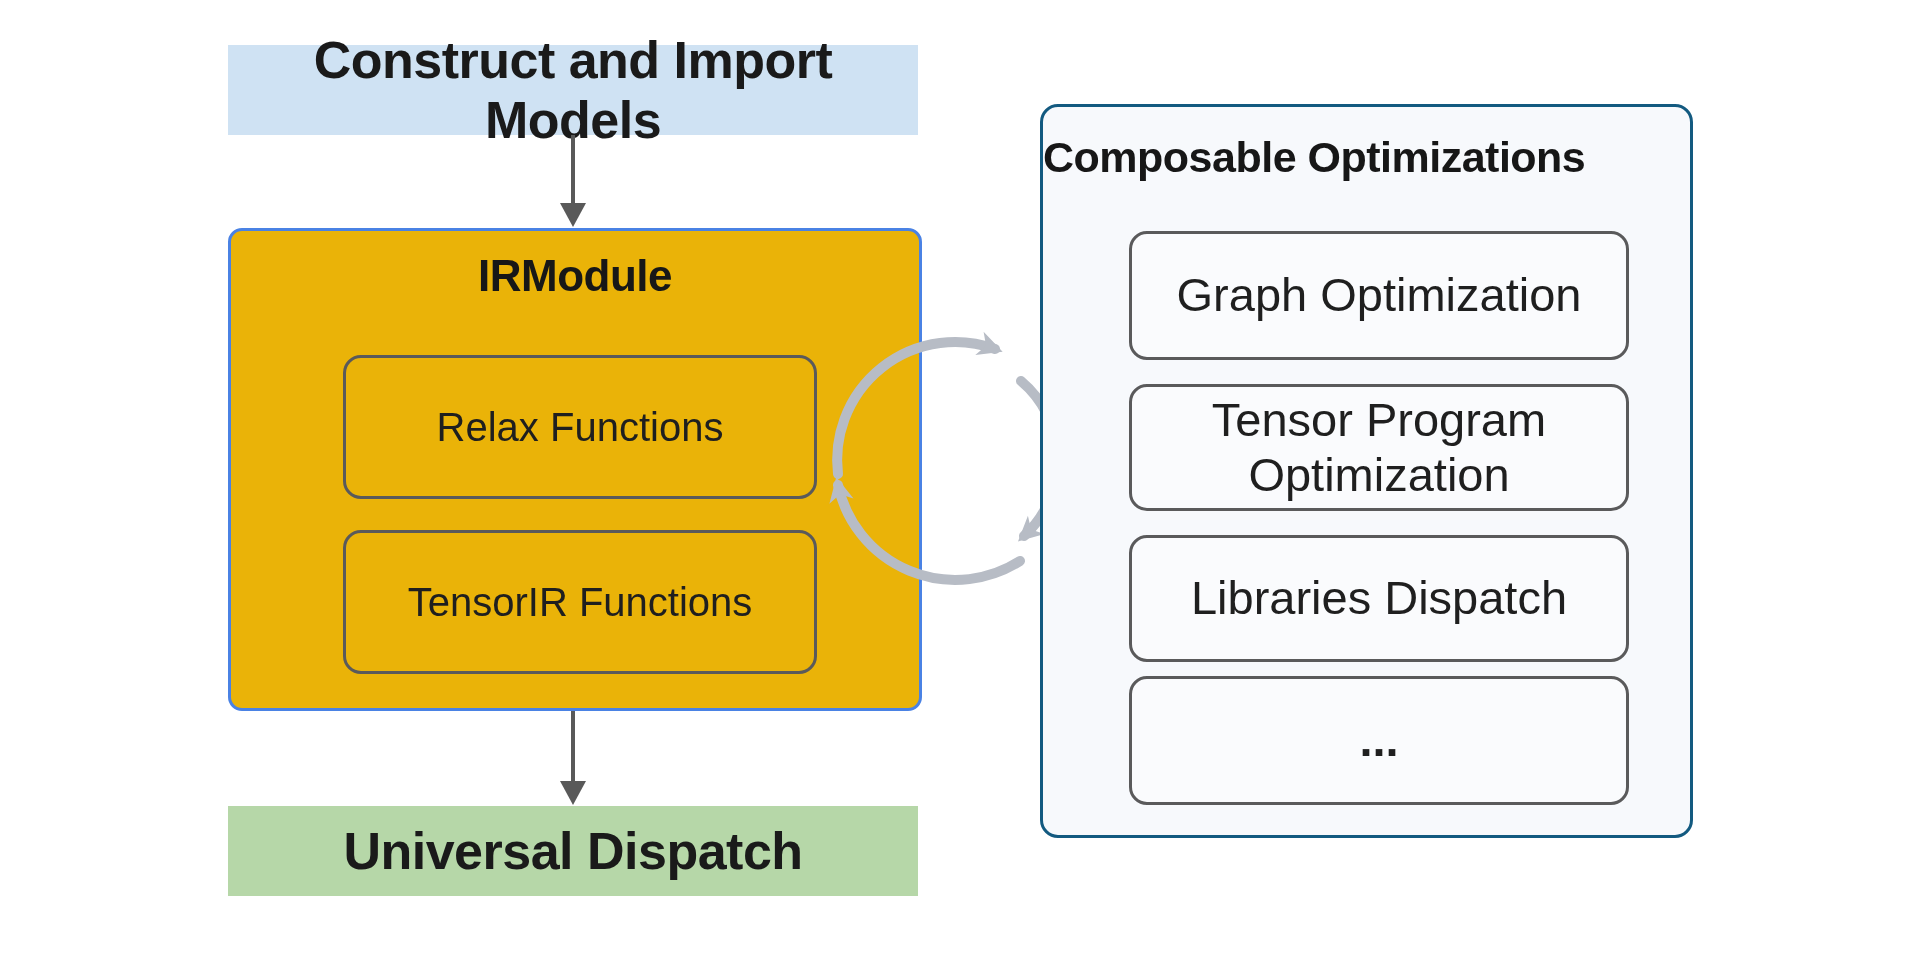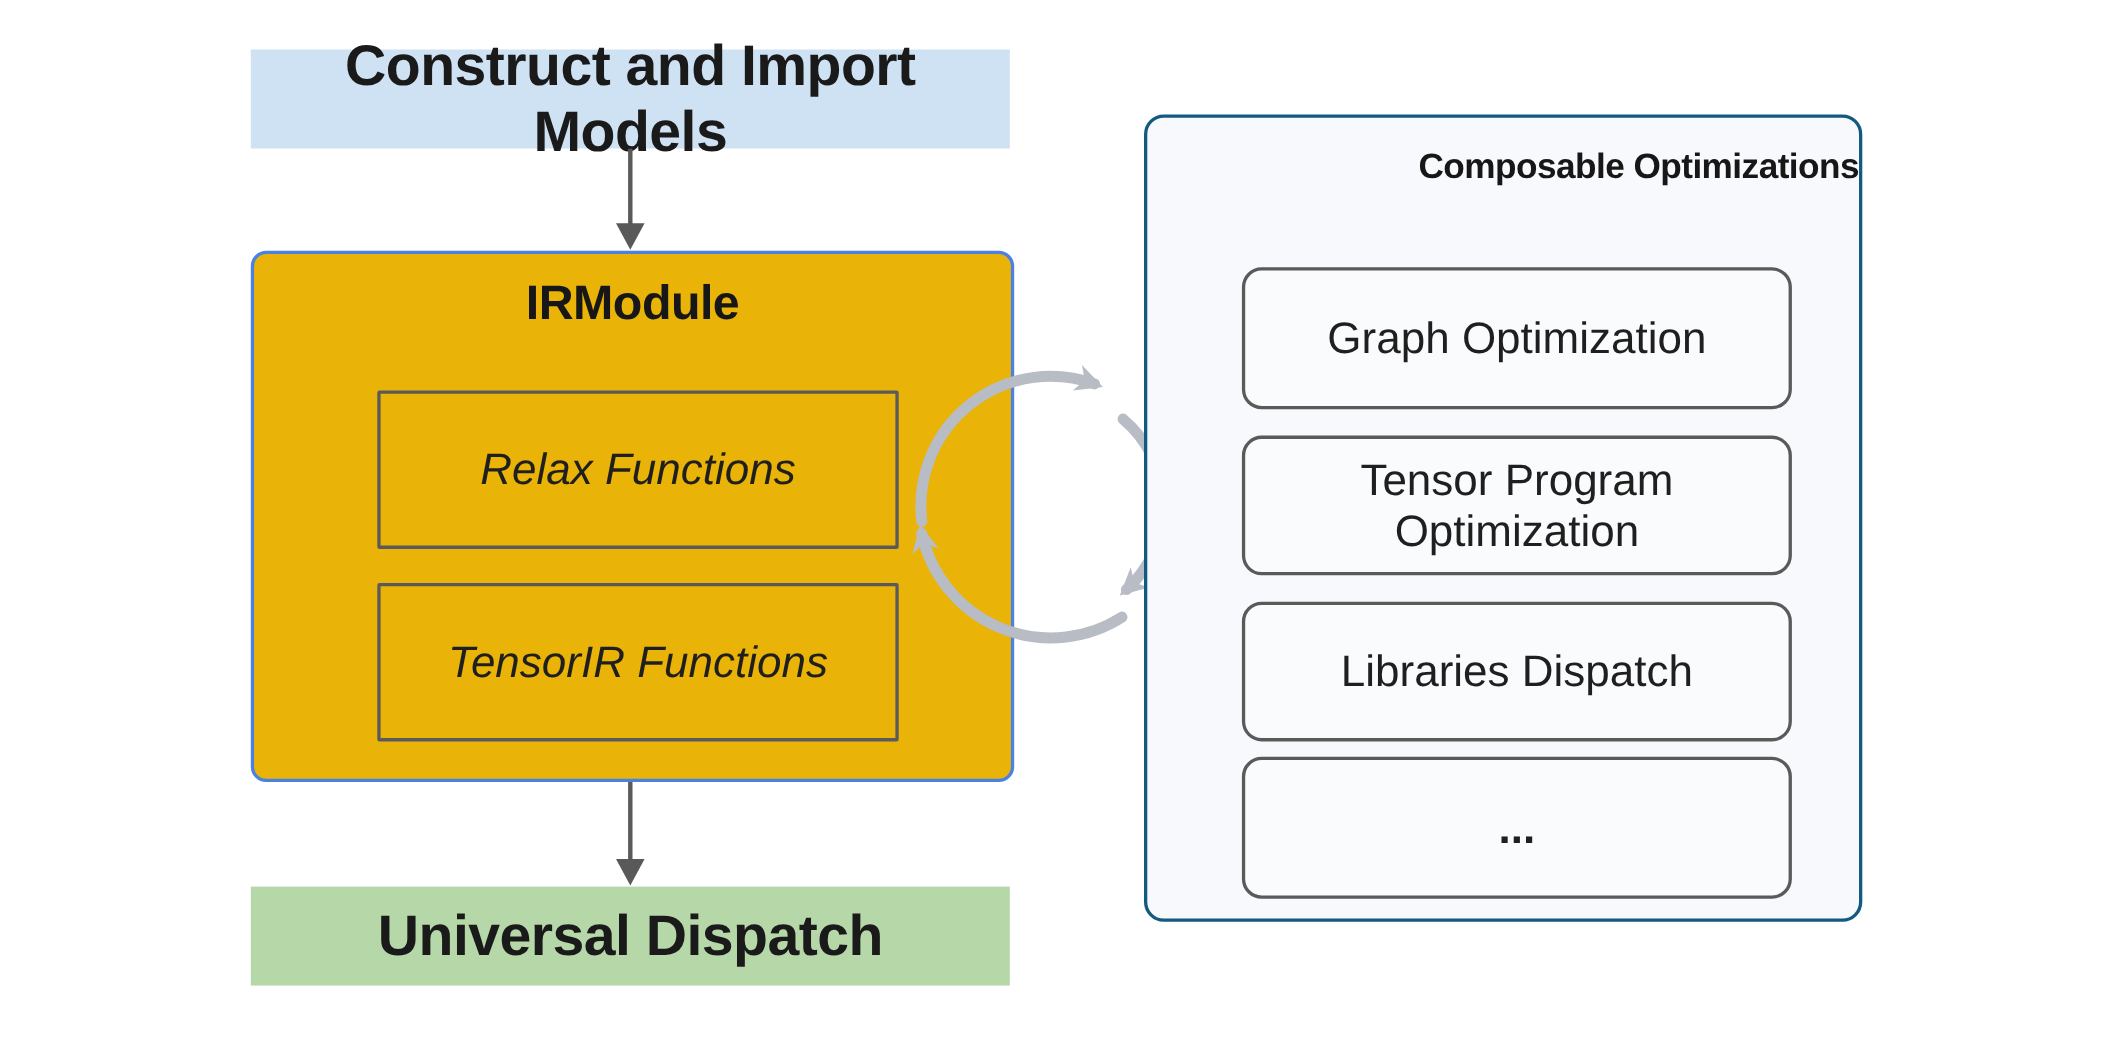--- a/index.html
+++ b/index.html
@@ -11,34 +11,34 @@
   .center{display:flex;align-items:center;justify-content:center;text-align:center;}
 
   
   .top-box{left:228px;top:45px;width:690px;height:90px;background:#cfe2f3;}
   .flow-title{font-weight:bold;font-size:52px;letter-spacing:-0.5px;color:#1a1a1a;}
 
   .irmodule{left:228px;top:228px;width:694px;height:483px;background:#eab308;
     border:3px solid #4a82e4;border-radius:14px;}
   .ir-title{position:absolute;left:0;top:20px;width:100%;text-align:center;
     font-weight:bold;font-size:44px;letter-spacing:-0.5px;color:#171717;}
-  .inner-box{position:absolute;border:3px solid #5a5a5b;border-radius:2px;
-    font-size:40px;color:#1f1f1f;background:transparent;font-style:italic;}
+  .inner-box{position:absolute;border:3px solid #5a5a5b;border-radius:18px;
+    font-size:40px;color:#1f1f1f;background:transparent;}
   .relax-box{left:112px;top:124px;width:468px;height:138px;}
   .tensorir-box{left:112px;top:299px;width:468px;height:138px;}
 
   .runtime-box{left:228px;top:806px;width:690px;height:90px;background:#b6d7a8;}
 
   
   .opt-panel{left:1040px;top:104px;width:653px;height:734px;background:#f7f9fc;
     border:3px solid #135a80;border-radius:18px;}
-  .opt-title{position:absolute;left:0;top:26px;width:100%;text-align:right;
-    font-weight:bold;font-size:32px;letter-spacing:-0.5px;color:#171717;}
+  .opt-title{position:absolute;left:0;top:26px;width:100%;text-align:left;
+    font-weight:bold;font-size:43px;letter-spacing:-0.5px;color:#171717;}
   .opt-box{position:absolute;left:86px;width:470px;border:3px solid #5a5a5b;border-radius:18px;
-    background:#fafbfd;font-size:40px;color:#1f1f1f;line-height:1.15;padding:0 12px;margin-top:12px;}
+    background:#fafbfd;font-size:47px;color:#1f1f1f;line-height:1.15;padding:0 12px;}
   .opt-box-1{top:124px;height:123px;}
   .opt-box-2{top:277px;height:121px;}
   .opt-box-3{top:428px;height:121px;}
   .opt-box-4{top:569px;height:123px;font-weight:bold;}
 
   svg{display:block;}
 </style>
 </head>
 <body>
 

